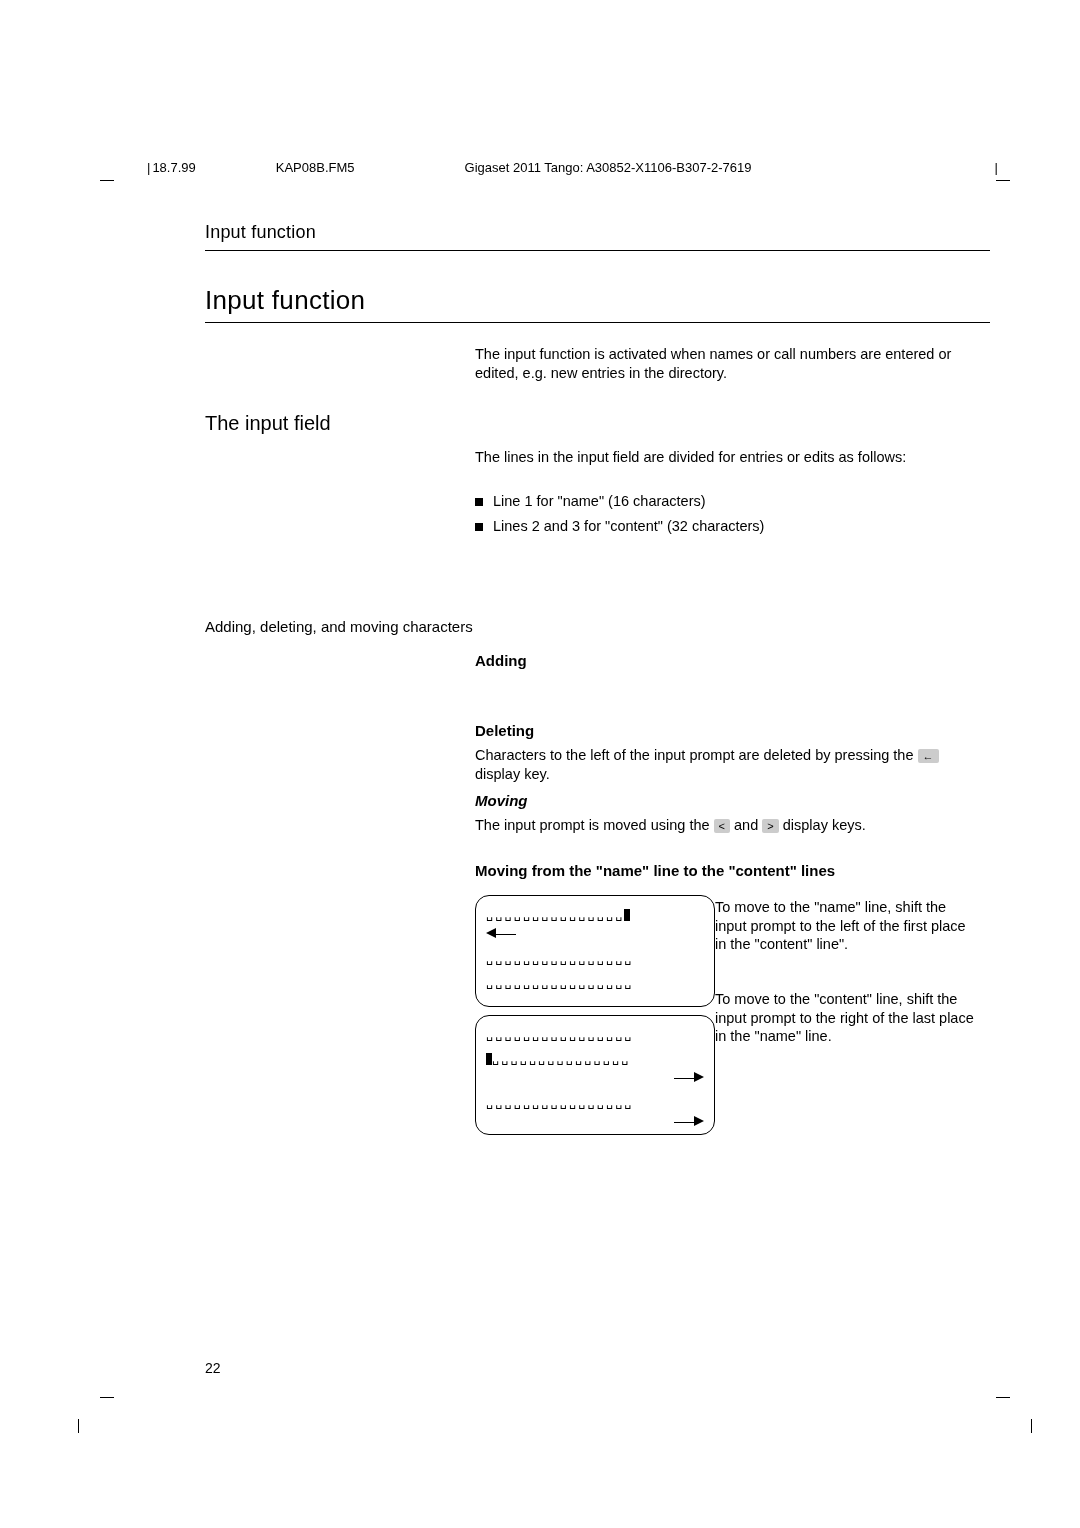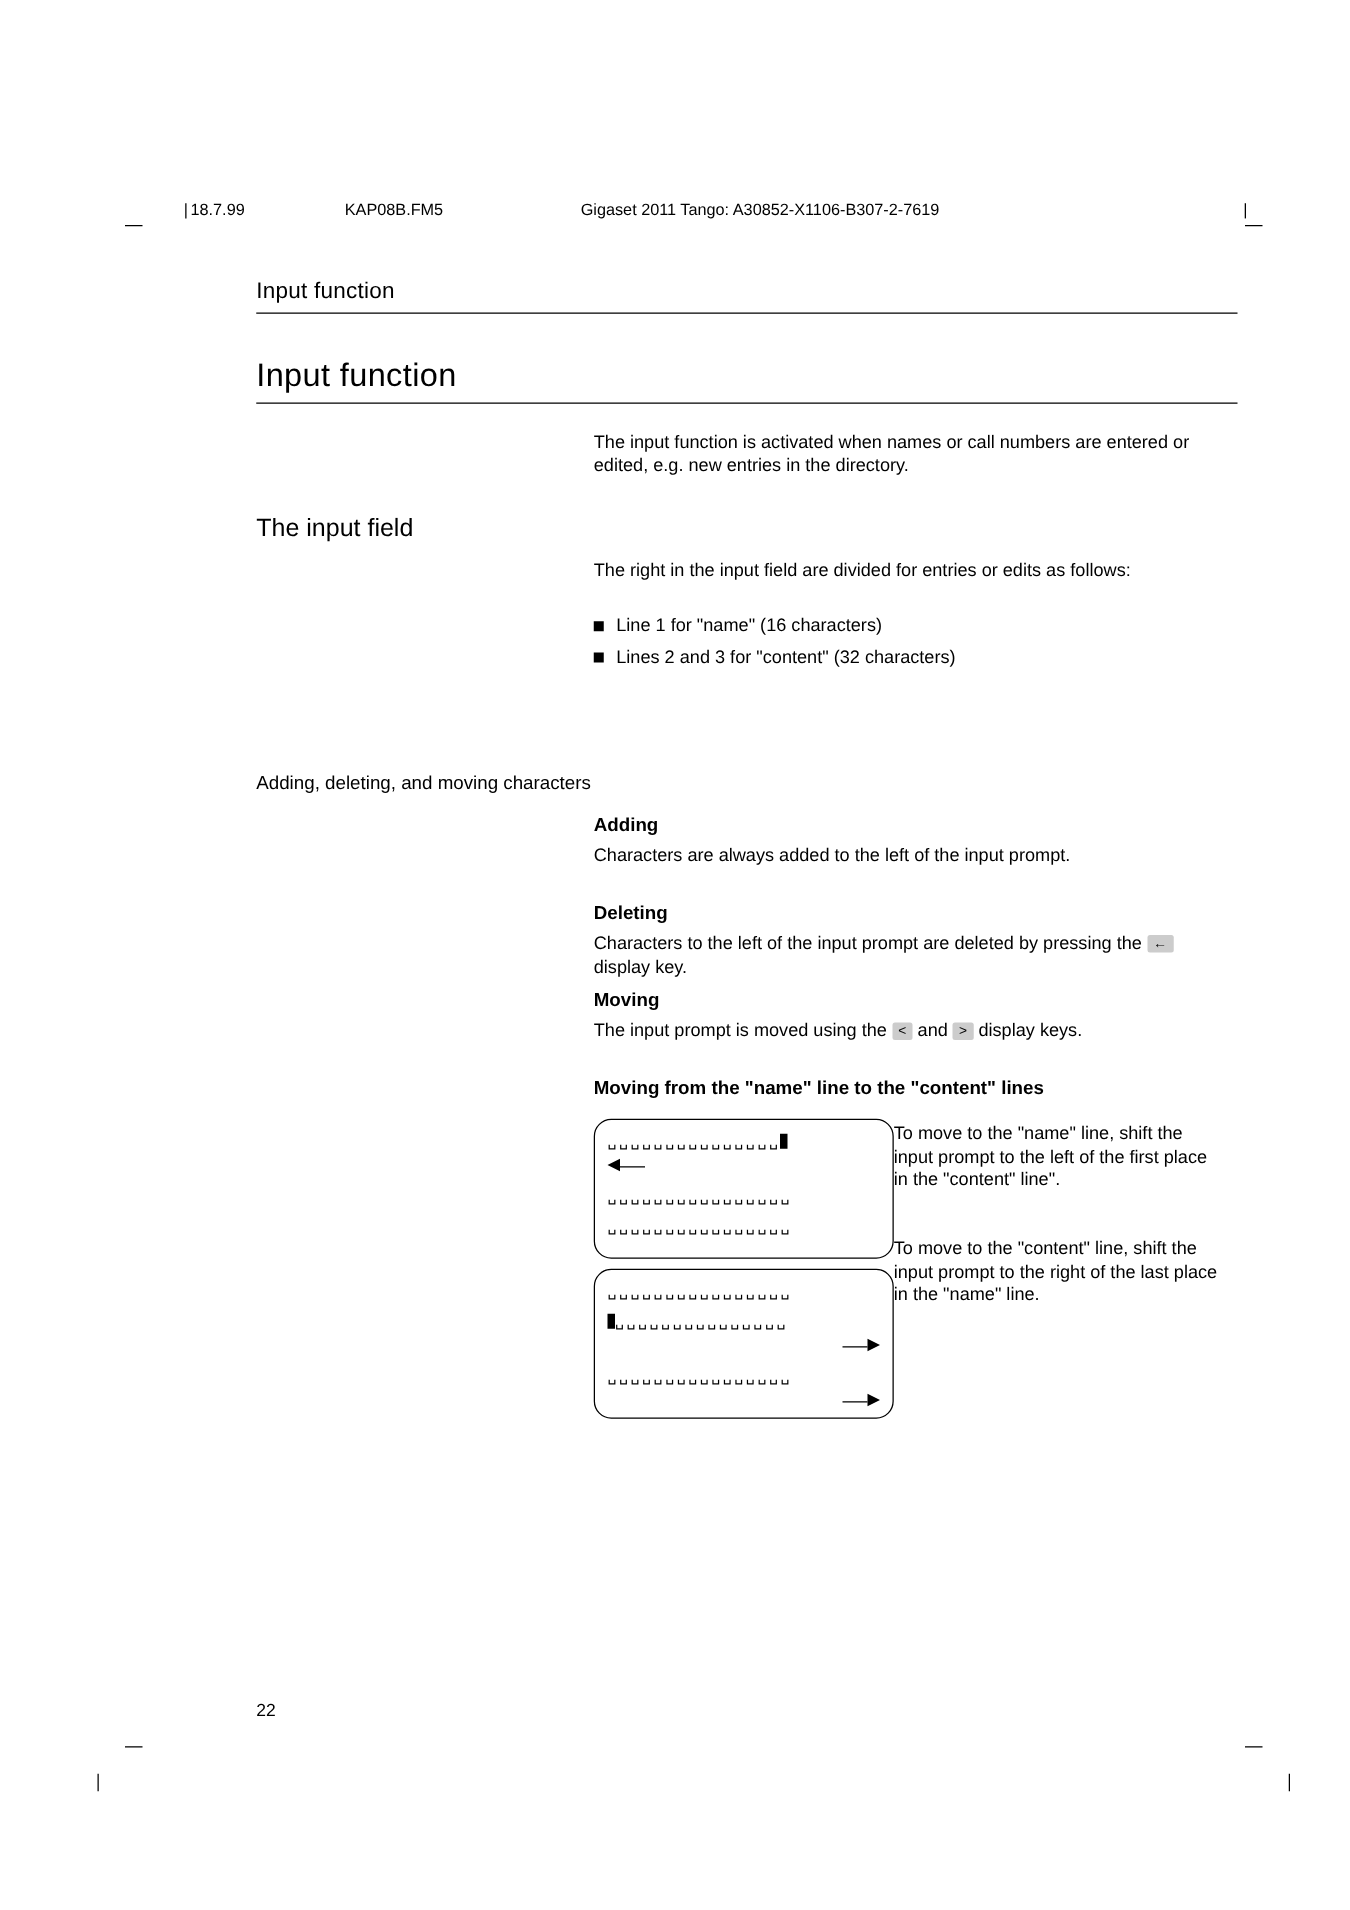--- a/index.html
+++ b/index.html
@@ -111,21 +111,21 @@
     position: absolute;
     left: 475px;
     font-size: 15px;
     font-weight: bold;
     text-align: right;
   }
   .h3-adding { top: 652px; }
   .body3 { top: 676px; }
   .h3-deleting { top: 722px; }
   .body4 { top: 746px; }
-  .h3-moving { top: 792px; }
+  .h3-moving { top: 792px; font-style: italic; }
   .body5 { top: 816px; }
   .h3-moving-long { top: 862px; left: 475px; right: 105px; position: absolute; font-size: 15px; font-weight: bold; }
 
   .key {
     display:inline-block;
     background:#ccc;
     color:#000;
     font-size:11px;
     padding:0 5px;
     border-radius:2px;
@@ -228,32 +228,31 @@
 <div class="running-head">Input function</div>
 <div class="running-rule"></div>
 
 <div class="section-title">Input function</div>
 <div class="section-rule"></div>
 
 <div class="body-col intro">The input function is activated when names or call numbers are entered or edited, e.g. new entries in the directory.</div>
 
 <div class="sub-heading sub-input-field">The input field</div>
 
-<div class="body-col body1">The right in the input field are divided for entries or edits as follows:</div>
+<div class="body-col body1">The lines in the input field are divided for entries or edits as follows:</div>
 
 <div class="body-col bullets">
   <div><span class="bdot"></span><span>Line 1 for "name" (16 characters)</span></div>
   <div><span class="bdot"></span><span>Lines 2 and 3 for "content" (32 characters)</span></div>
 </div>
 
 
 <div class="sub-adm">Adding, deleting, and moving characters</div>
 
 <div class="h3 h3-adding">Adding</div>
-<div class="body-col body3">Characters are always added to the left of the input prompt.</div>
 
 <div class="h3 h3-deleting">Deleting</div>
 <div class="body-col body4">
   <span>Characters to the left of the input prompt are deleted by pressing the </span>
   <span class="key">←</span>
   <span> display key.</span>
 </div>
 
 <div class="h3 h3-moving">Moving</div>
 <div class="body-col body5">

